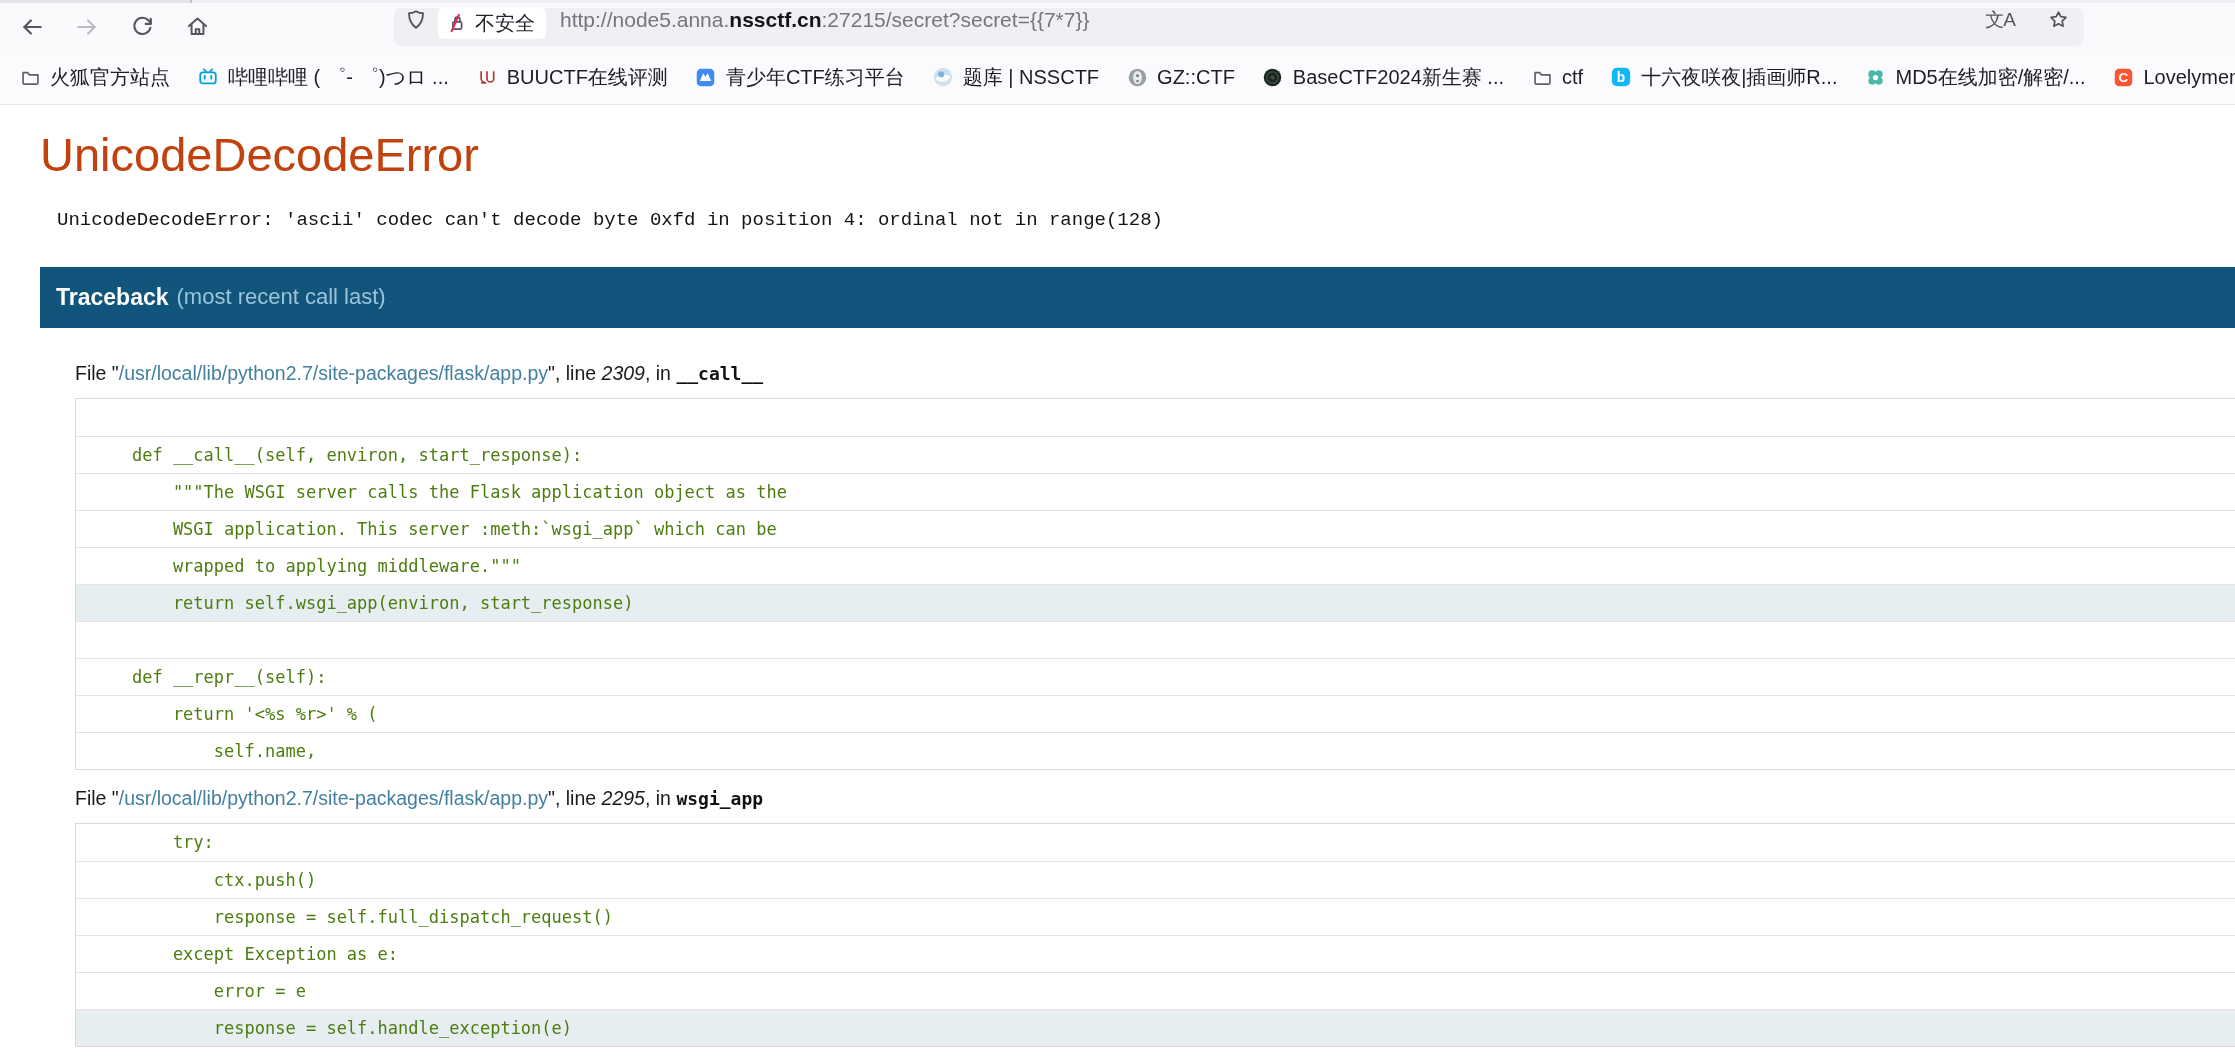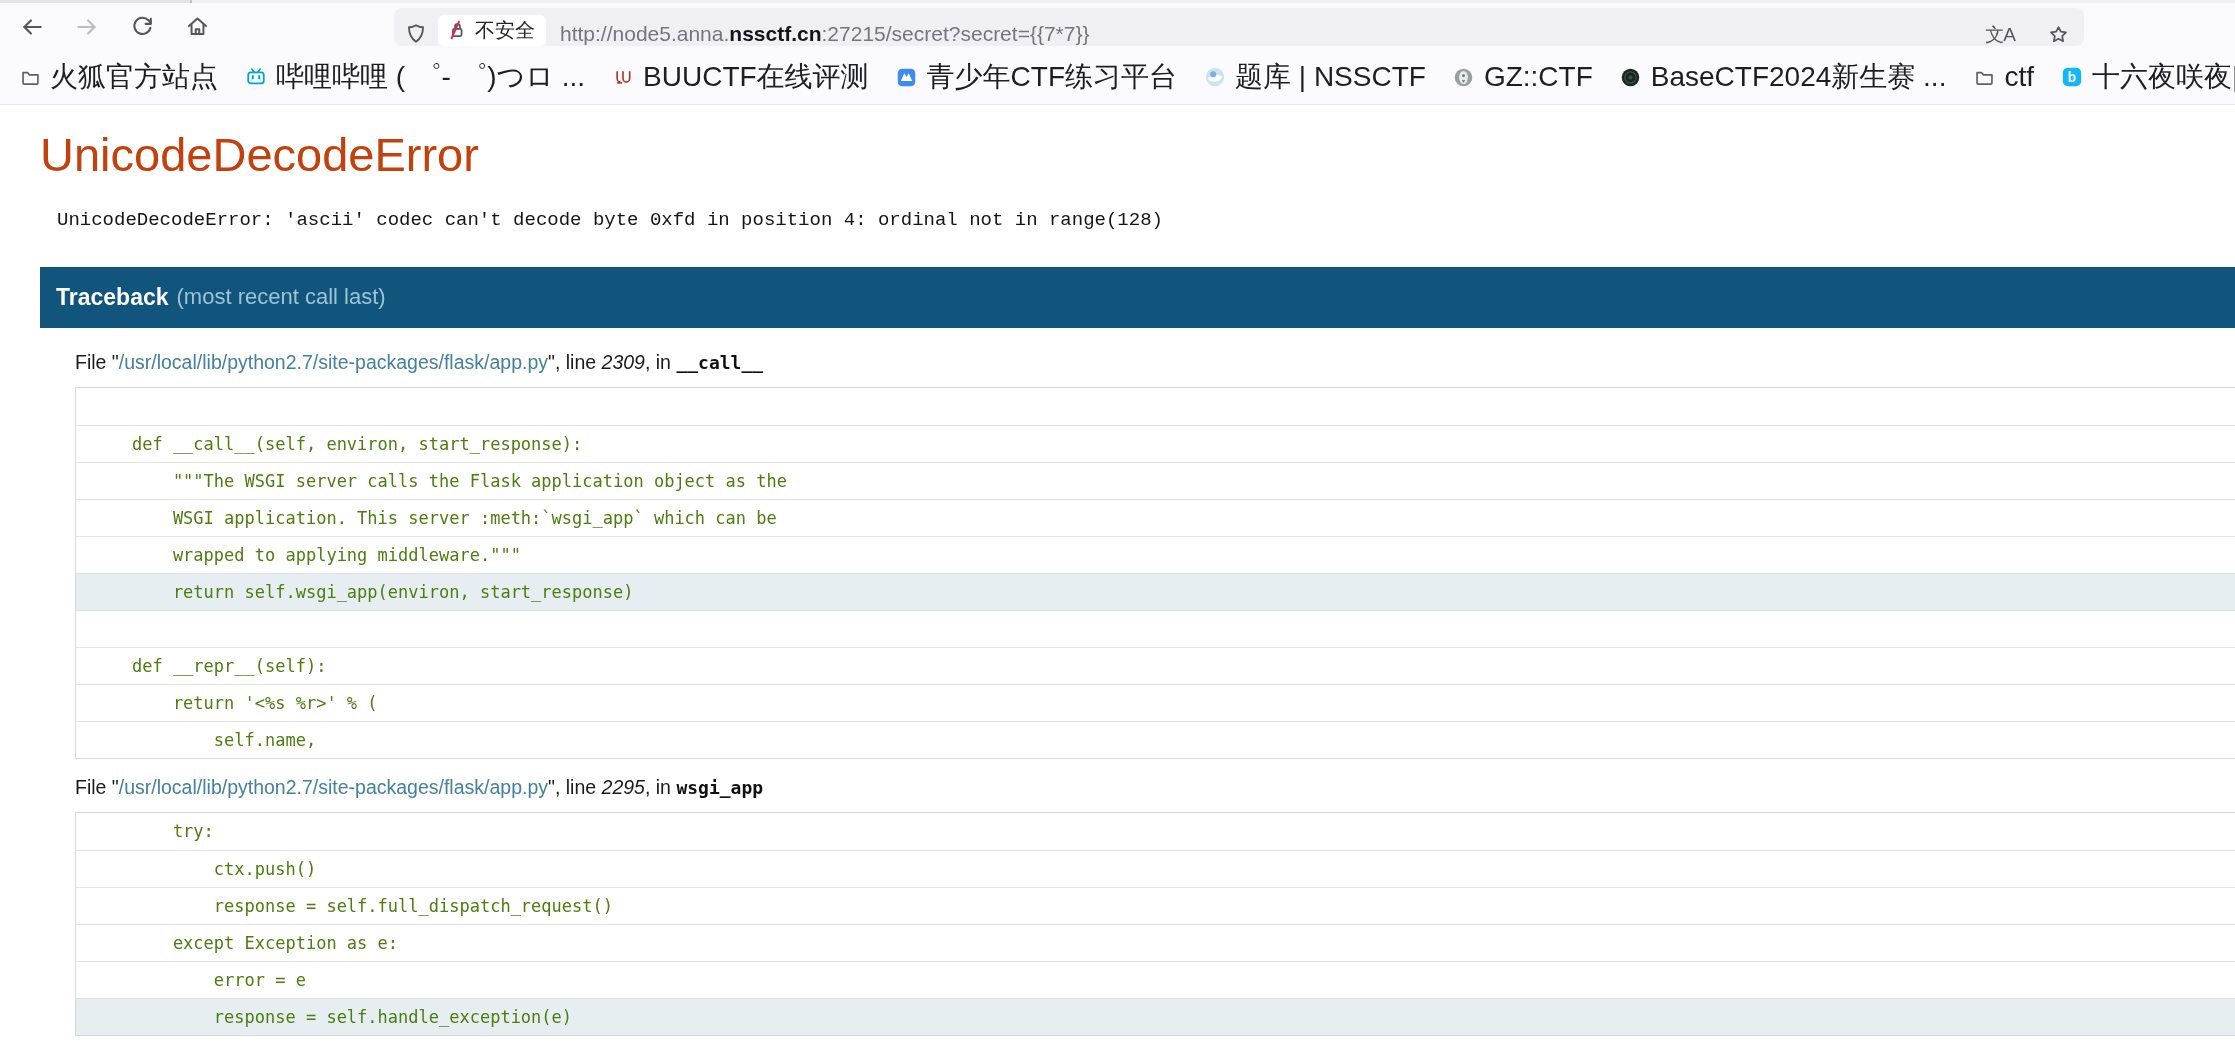--- a/index.html
+++ b/index.html
@@ -23,21 +23,21 @@
     width:40px; height:38px; border-radius:6px;
     display:flex; align-items:center; justify-content:center;
     flex:0 0 auto; margin-right:15px;
   }
   .nav-btn svg { display:block; }
 
   .urlbar {
     margin-left:162px;
     width:1690px; height:38px; flex:0 0 auto;
     background:#f0f0f4; border-radius:8px;
-    display:flex; align-items:flex-end; padding:0 14px 0 10px;
+    display:flex; align-items:flex-start; padding:0 14px 0 10px;
   }
   .shield { display:flex; align-items:center; margin-right:10px; }
   .security-chip {
     background:#ffffff; border-radius:5px; height:31px;
     display:flex; align-items:center; gap:7px; padding:0 11px 0 8px;
     font-size:20px; color:#23232b; flex:0 0 auto;
   }
   .url-text {
     margin-left:14px; font-size:21px; color:#75757f; white-space:nowrap;
     overflow:hidden; flex:1 1 auto;
@@ -47,21 +47,21 @@
   .translate-glyph { font-size:19px; color:#55555f; line-height:1; letter-spacing:-1px; }
 
   .bookmarks-bar {
     height:55px; background:#fbfbfd; border-bottom:1px solid #e7e7ec;
     display:flex; align-items:center; gap:27px;
     padding:0 6px 0 19px; white-space:nowrap; overflow:hidden;
   }
   .bm-item { display:flex; align-items:center; gap:9px; flex:0 0 auto; }
   .bm-icon { width:22px; height:22px; display:flex; align-items:center; justify-content:center; }
   .bm-icon svg { display:block; }
-  .bm-label { font-size:28px; color:#1d1d26; }
+  .bm-label { font-size:20px; color:#1d1d26; }
 
   
   .page { background:#fff; }
   h1.page-title {
     margin:24px 0 0 40px; font-size:47px; font-weight:400;
     color:#c2410c; line-height:1.1; letter-spacing:0;
   }
   .detail {
     margin:28px 0 0 57px;
     font-family:"Liberation Mono", monospace;
@@ -71,21 +71,21 @@
   h2.tb-header {
     background:#11557C; color:#ffffff; margin:0;
     height:61px; display:flex; align-items:center;
     padding:0 16px; font-size:23px; font-weight:700;
   }
   h2.tb-header em {
     font-style:normal; font-weight:400; color:#9cc3d7;
     margin-left:8px; font-size:22px;
   }
   .file-line {
-    margin:23px 0 13px 35px; font-size:19.5px; color:#1a1a1a;
+    margin:34px 0 13px 35px; font-size:19.5px; color:#1a1a1a;
   }
   .frame + .frame .file-line { margin-top:17px; }
   .file-line cite { font-style:normal; color:#44809f; }
   .file-line em.lineno { font-style:italic; color:#1a1a1a; }
   .file-line code.fn {
     font-family:"DejaVu Sans Mono", monospace; font-weight:700; font-size:18px; color:#111;
   }
   .source {
     margin-left:35px; background:#fff;
     border:1px solid #d9d9d9; border-right:none;

